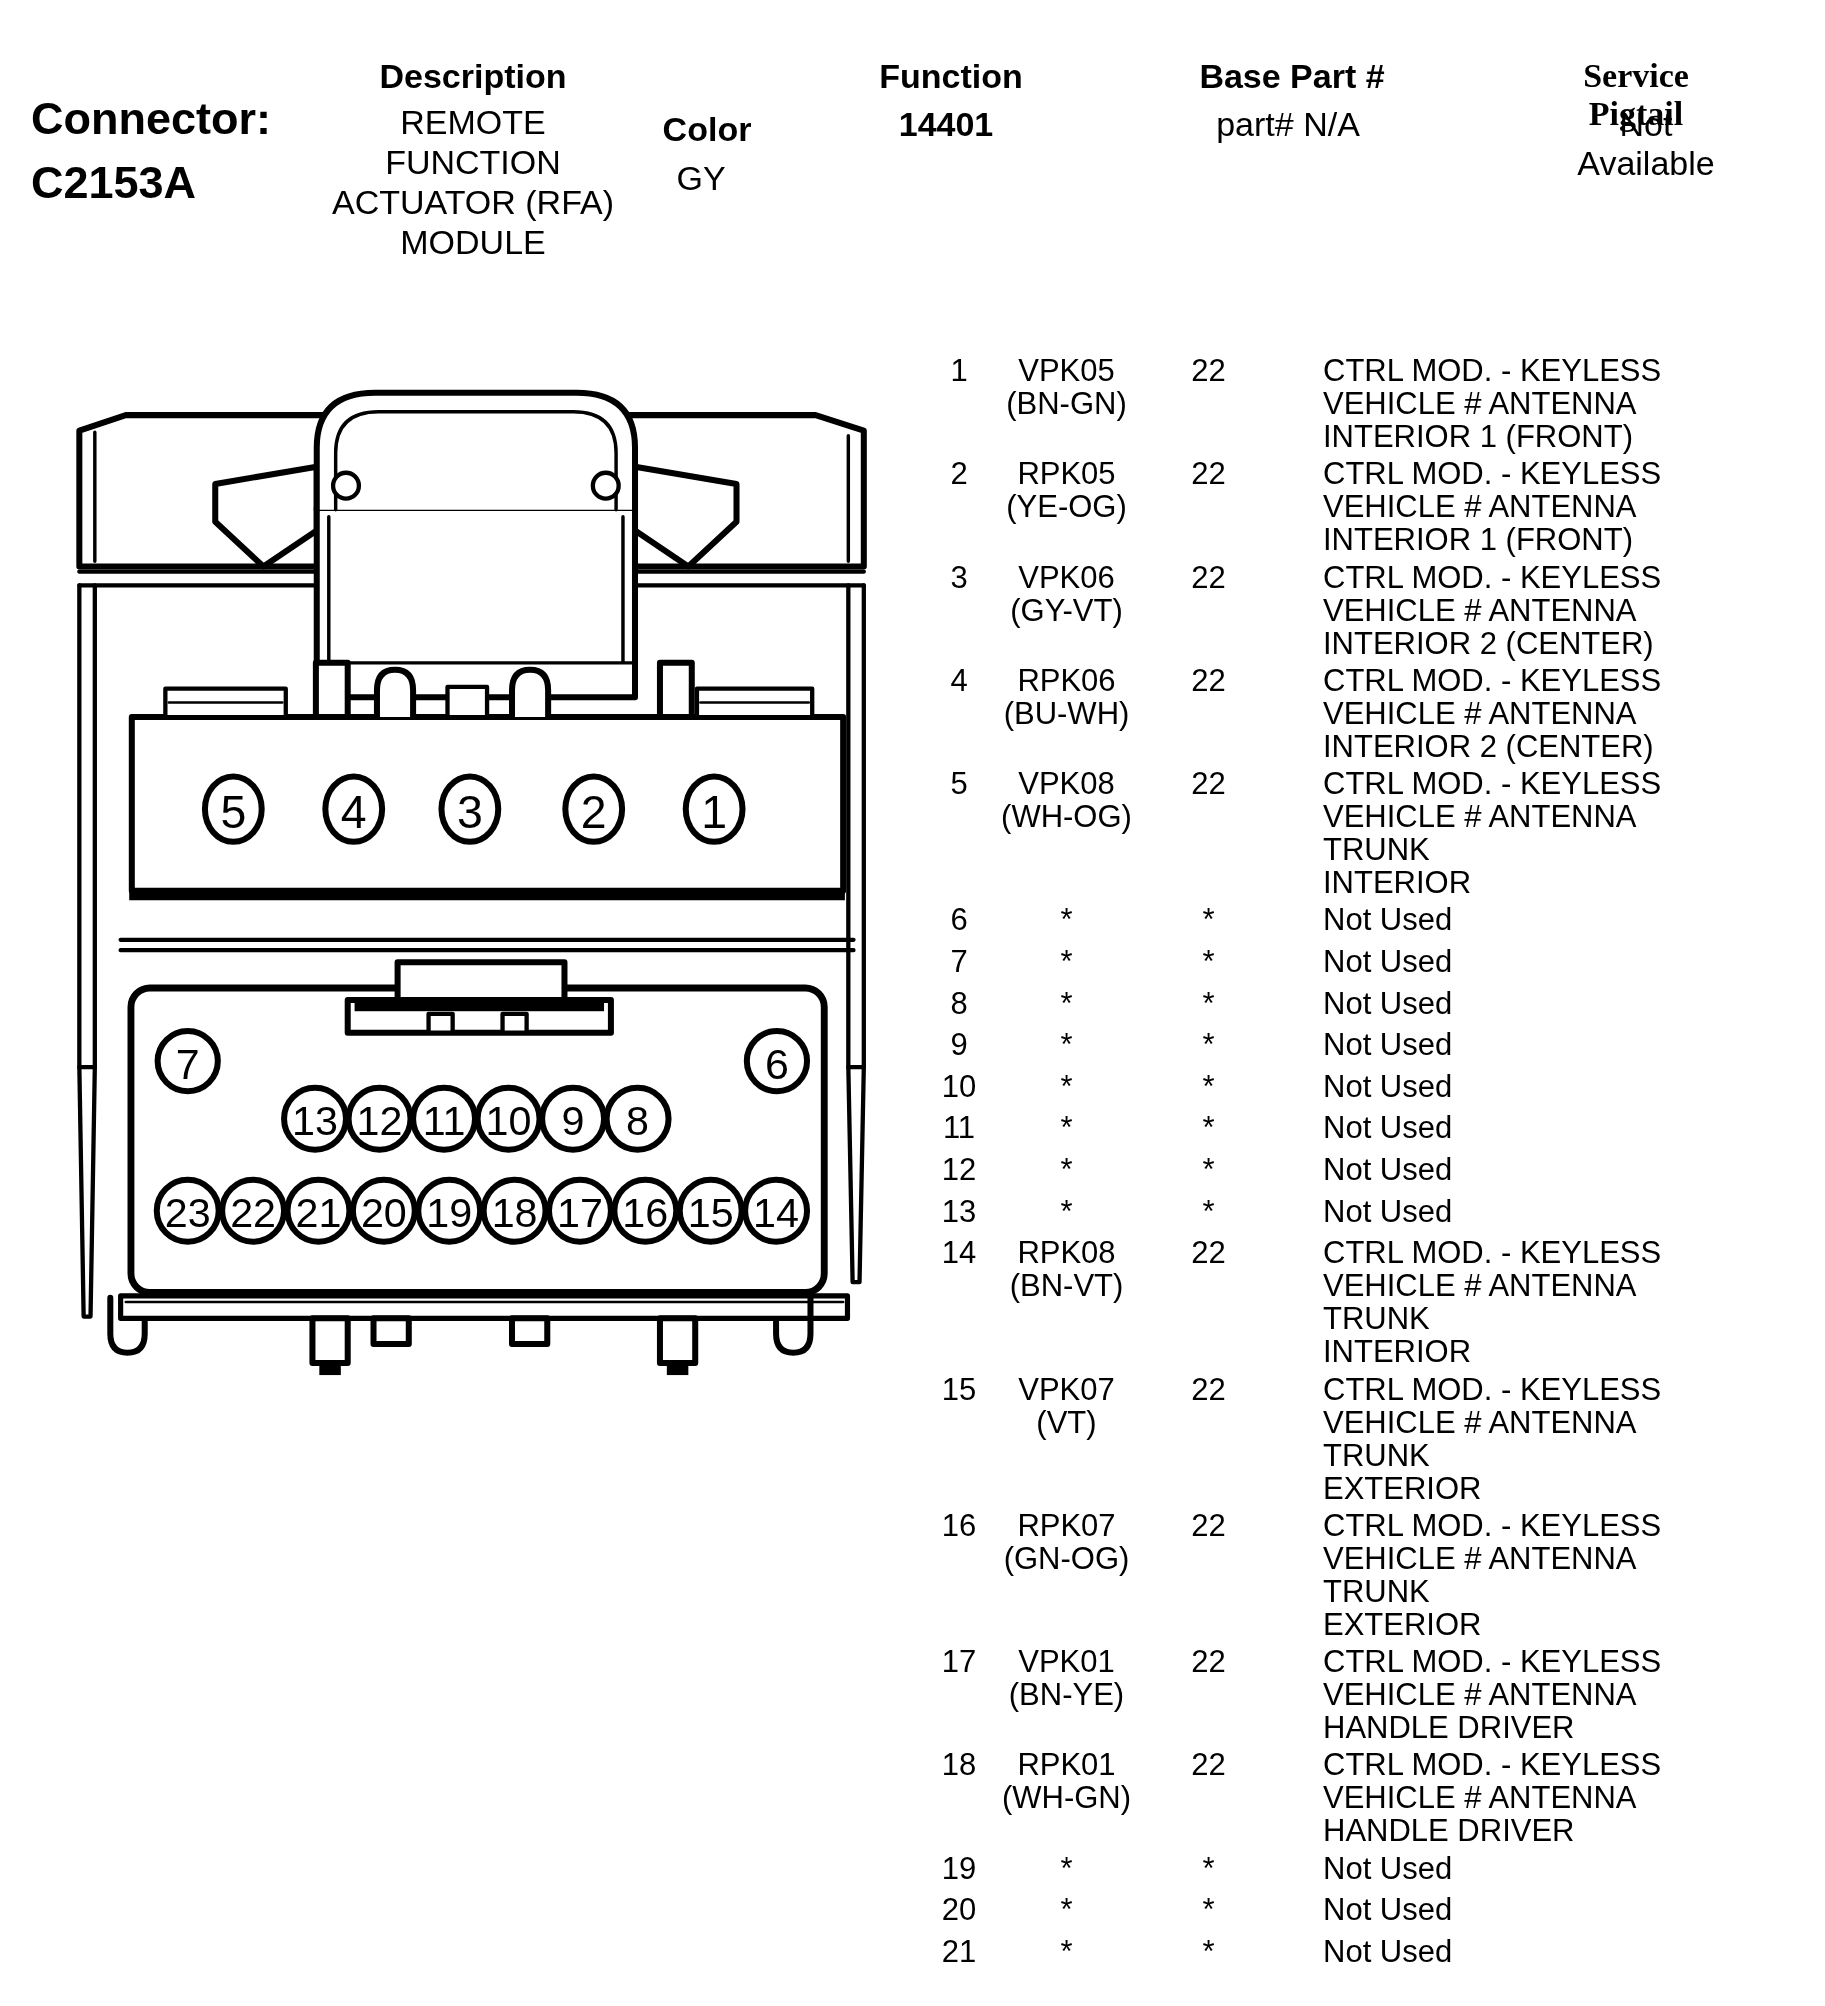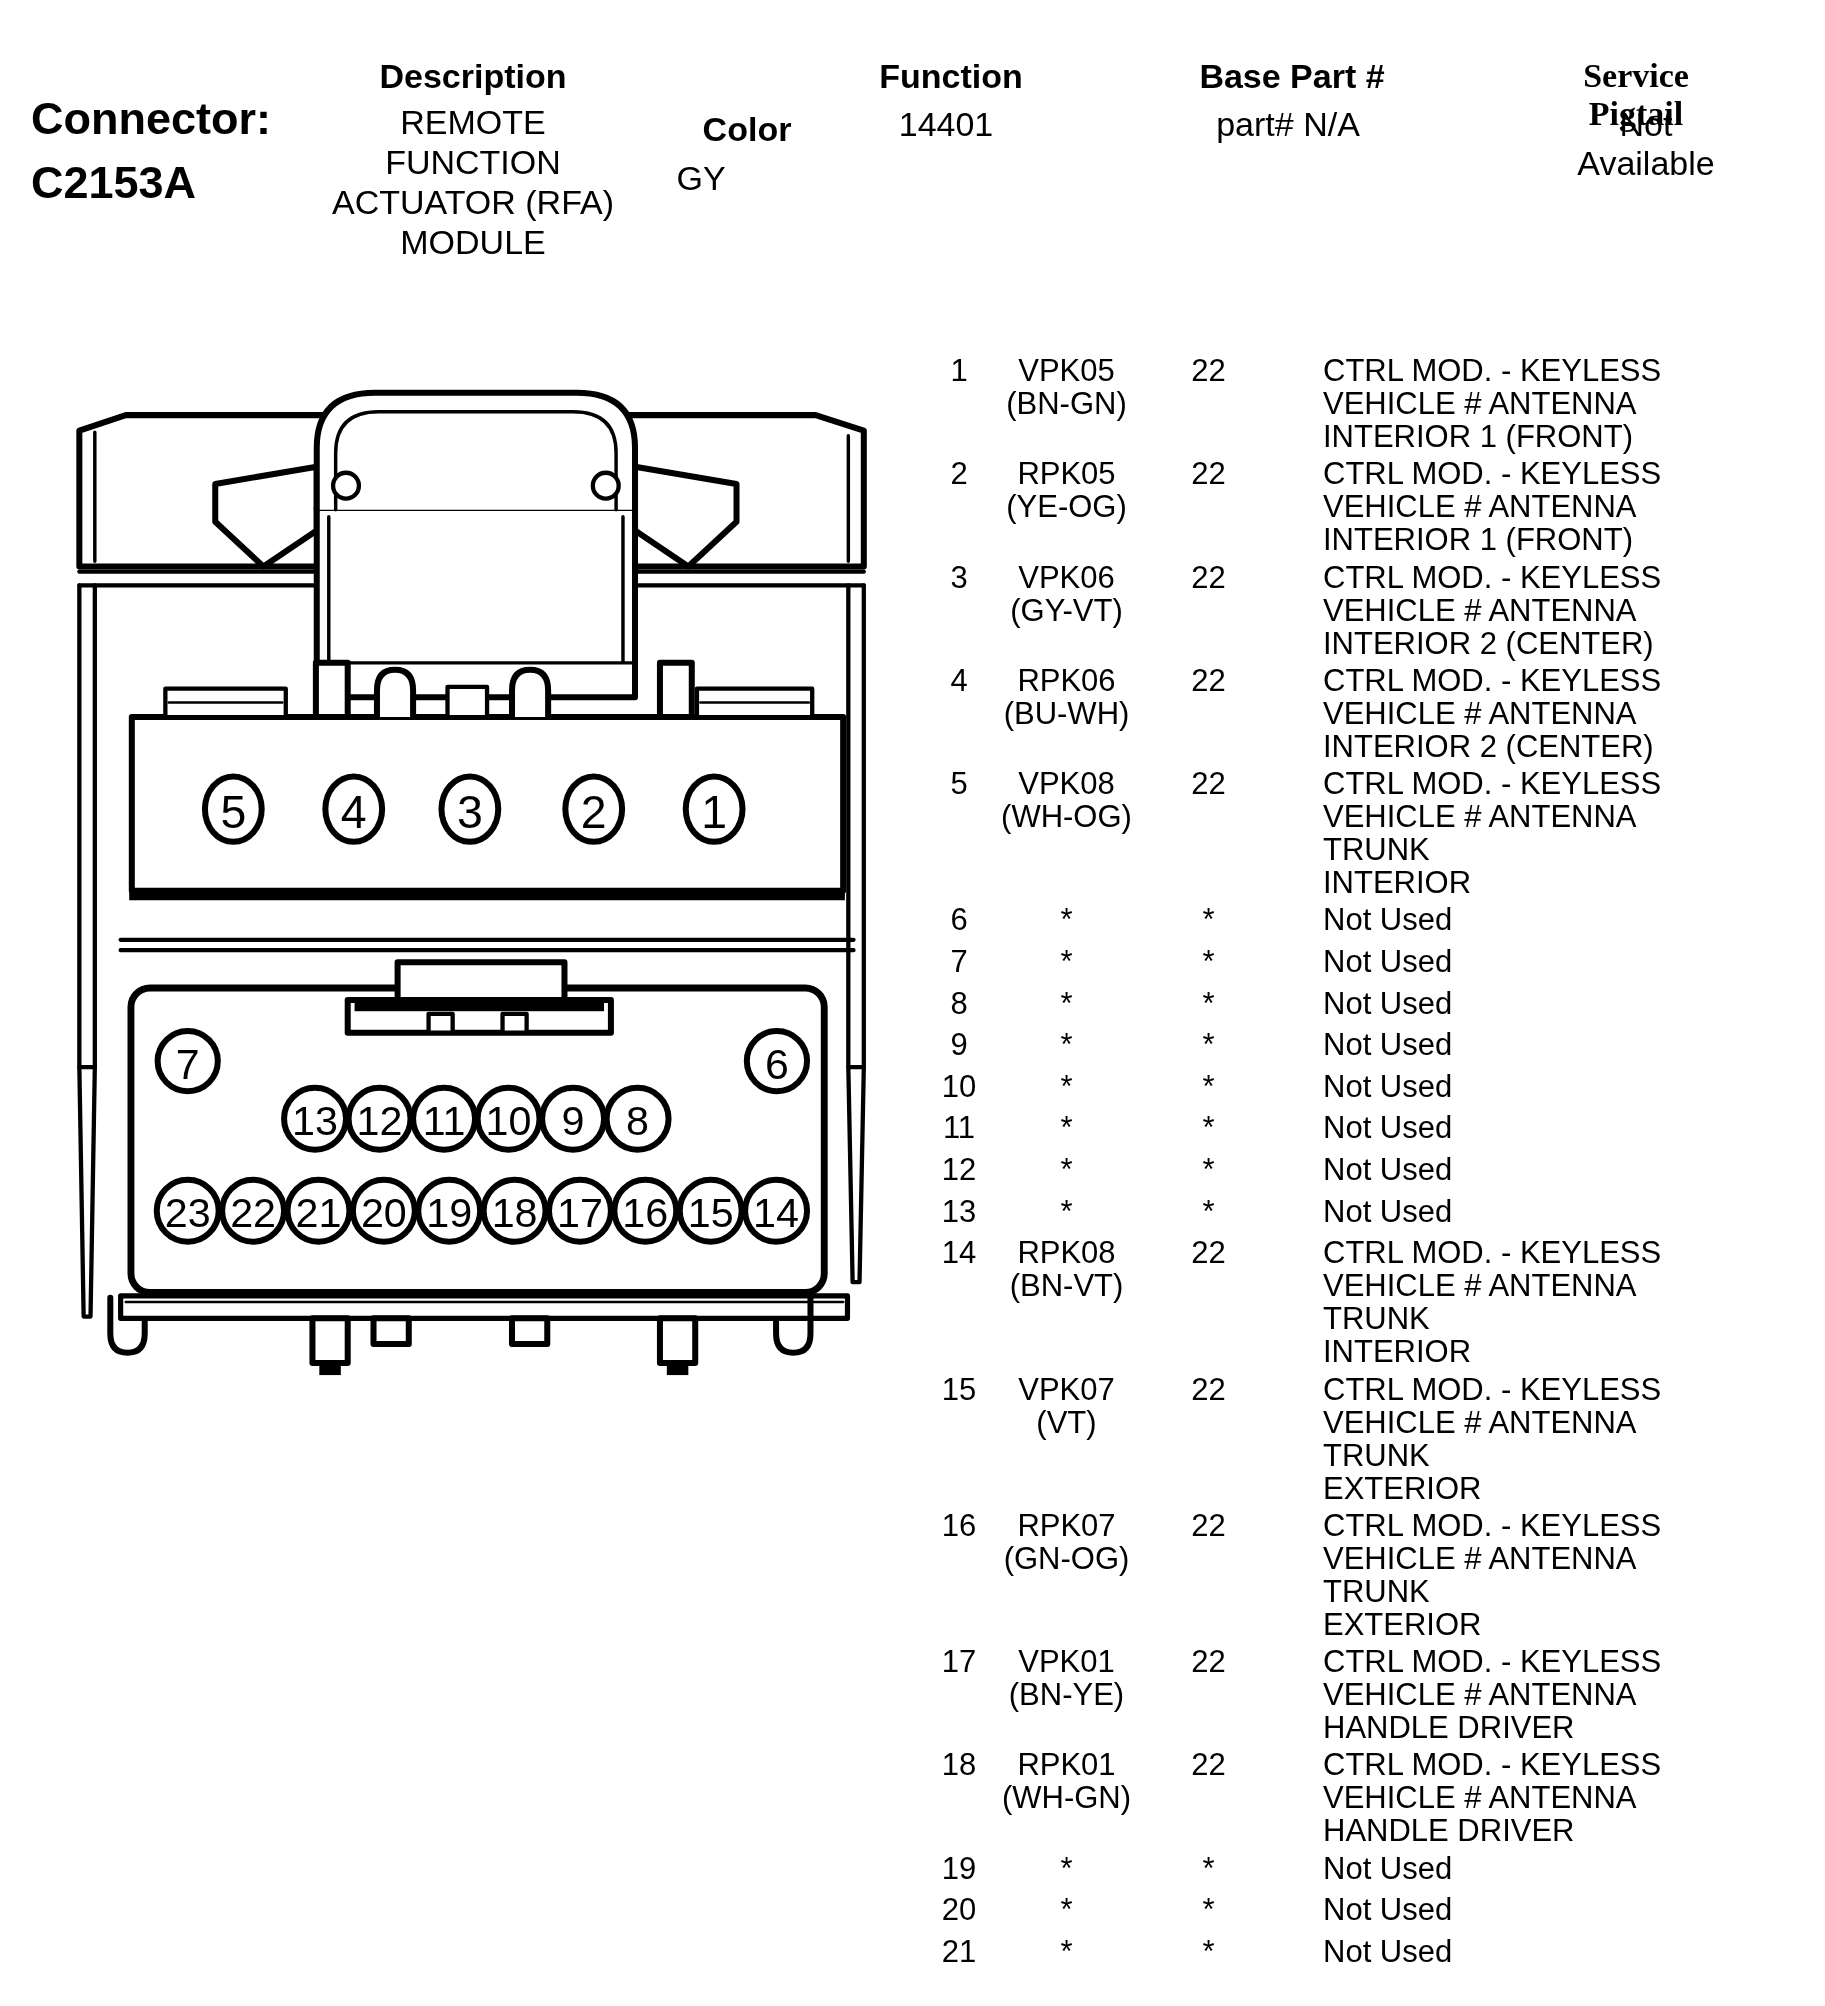--- a/index.html
+++ b/index.html
@@ -35,25 +35,25 @@
 
   <div class="abs conn-title" style="left:31px;top:93px;">Connector:</div>
   <div class="abs conn-title" style="left:31px;top:157px;">C2153A</div>
 
   <div class="abs ctr hdr-label" style="left:473px;top:57px;">Description</div>
   <div class="abs ctr desc-lines" style="left:473px;top:102px;">REMOTE
 FUNCTION
 ACTUATOR (RFA)
 MODULE</div>
 
-  <div class="abs ctr hdr-label" style="left:707px;top:110px;margin-left:40px;">Color</div>
+  <div class="abs ctr hdr-label" style="left:707px;top:110px;">Color</div>
   <div class="abs ctr hdr-value" style="left:701px;top:159px;">GY</div>
 
   <div class="abs ctr hdr-label" style="left:951px;top:57px;">Function</div>
-  <div class="abs ctr hdr-value" style="left:946px;top:105px;">14401</div>
+  <div class="abs ctr hdr-value" style="left:946px;top:105px;font-weight:bold;">14401</div>
 
   <div class="abs ctr hdr-label" style="left:1292px;top:57px;">Base Part #</div>
   <div class="abs ctr hdr-value" style="left:1288px;top:105px;">part# N/A</div>
 
   <div class="abs ctr hdr-label" style="left:1636px;top:57px;font-family:Liberation Serif, serif;">Service Pigtail</div>
   <div class="abs ctr hdr-value" style="left:1646px;top:105px;">Not Available</div>
 
   <svg id="connector-svg" style="position:absolute;left:43px;top:379px;" width="895" height="1058" viewBox="50 440 1040 1230">
     <g stroke="#000" fill="none" stroke-width="7" stroke-linejoin="round" stroke-linecap="round">
 

